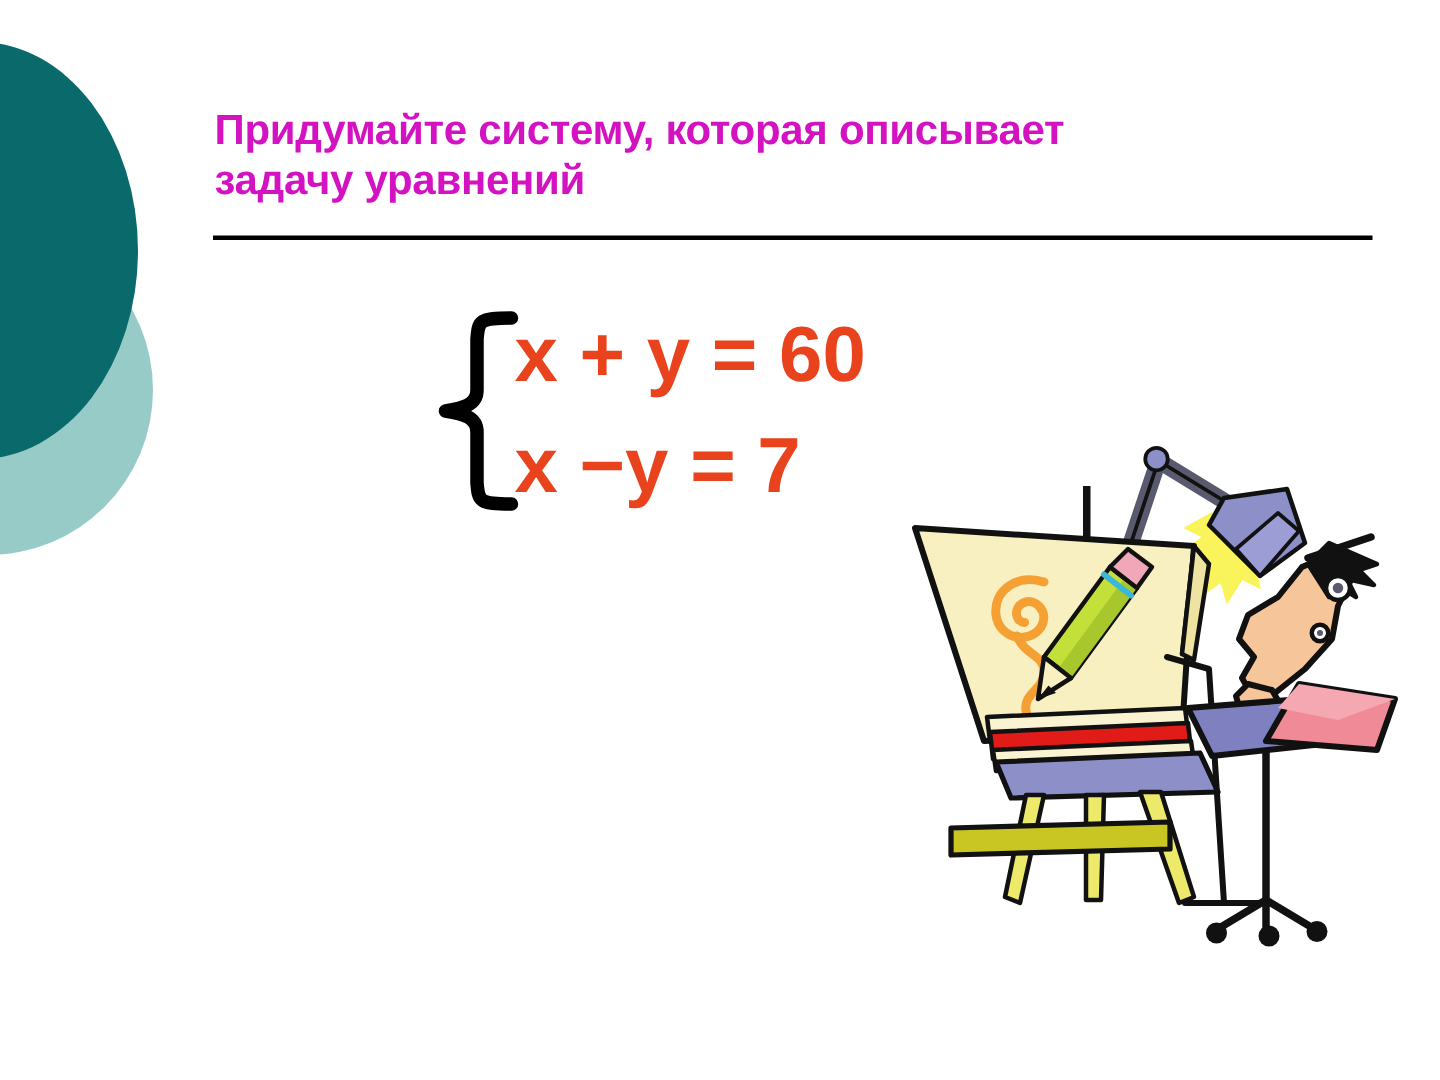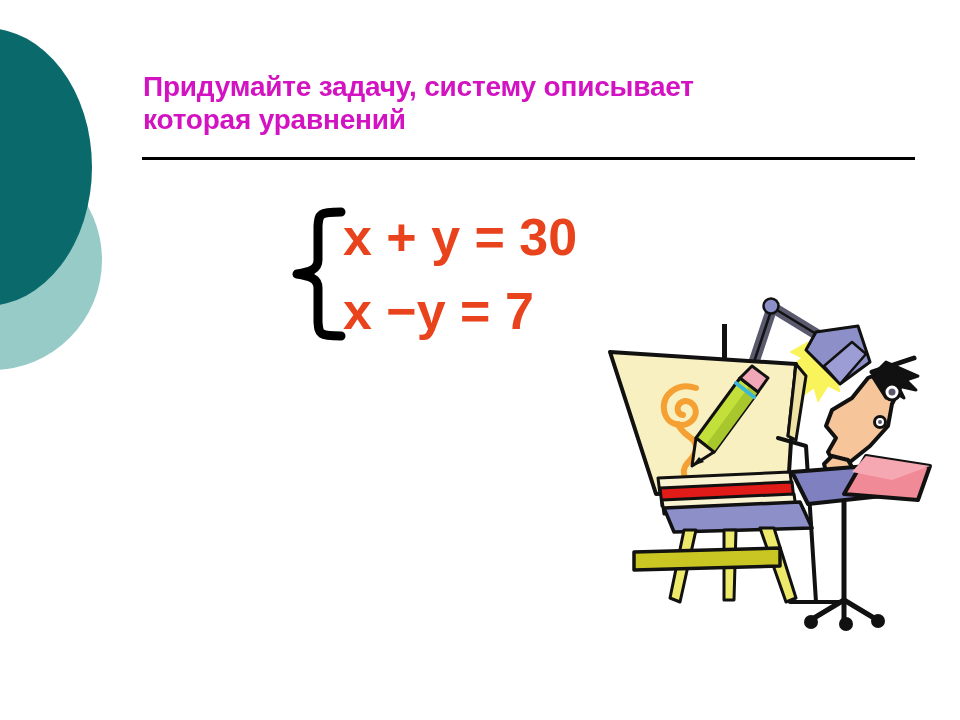--- a/index.html
+++ b/index.html
@@ -114,33 +114,33 @@
 </style>
 </head>
 <body>
 
 <div id="slide">
 
   <div class="deco-circle" id="circle-light"></div>
   <div class="deco-circle" id="circle-dark"></div>
 
   <div id="title-block">
-    <div class="title-line">Придумайте задачу, систему описывает</div>
-    <div class="title-line">которая уравнений</div>
+    <div class="title-line">Придумайте систему, которая описывает</div>
+    <div class="title-line">задачу уравнений</div>
   </div>
   <div id="title-rule"></div>
 
   <div id="system">
     <div id="brace-wrap">
       <svg width="62" height="140" viewBox="0 0 62 140" xmlns="http://www.w3.org/2000/svg">
         <path d="M56 8 C34 8 34 10 33 22 L33 56 C33 66 24 68 12 70 C24 72 33 74 33 84 L33 118 C34 130 34 132 56 132" fill="none" stroke="#000000" stroke-width="9" stroke-linecap="round" stroke-linejoin="round"></path>
       </svg>
     </div>
     <div id="equations">
-      <div class="equation">x + y = 30</div>
+      <div class="equation">x + y = 60</div>
       <div class="equation">x −y = 7</div>
     </div>
   </div>
 
   <div id="clipart">
     <svg width="362" height="382" viewBox="0 0 362 382" xmlns="http://www.w3.org/2000/svg">
       <g stroke="#111111" stroke-linejoin="round" stroke-linecap="round">
 
         <rect x="122" y="44" width="5" height="45" fill="#111111" stroke="none"></rect>
 

